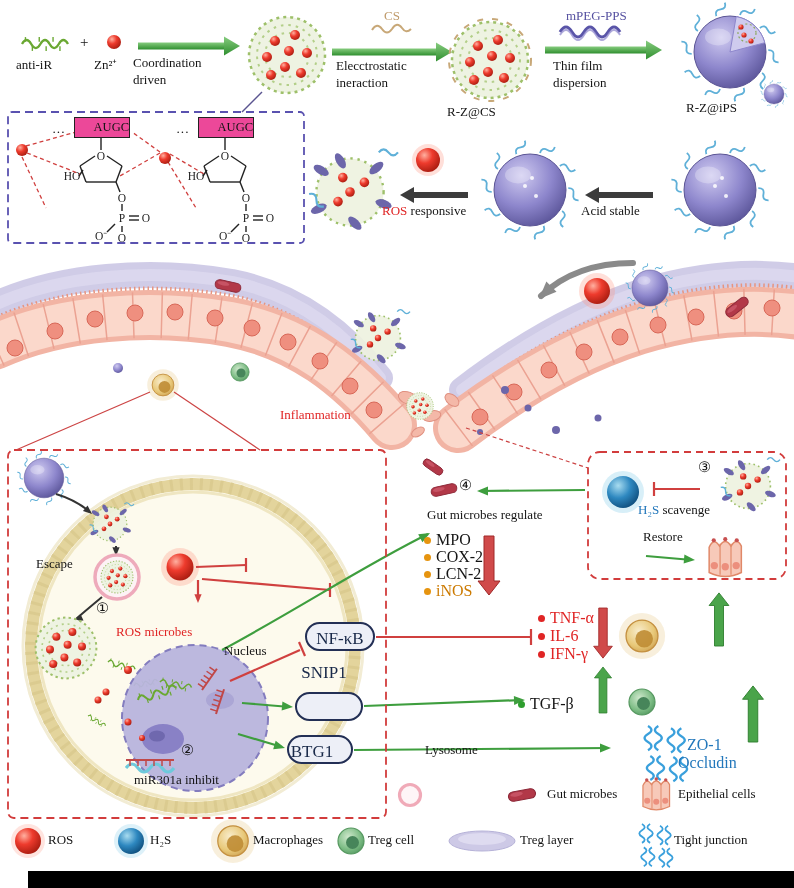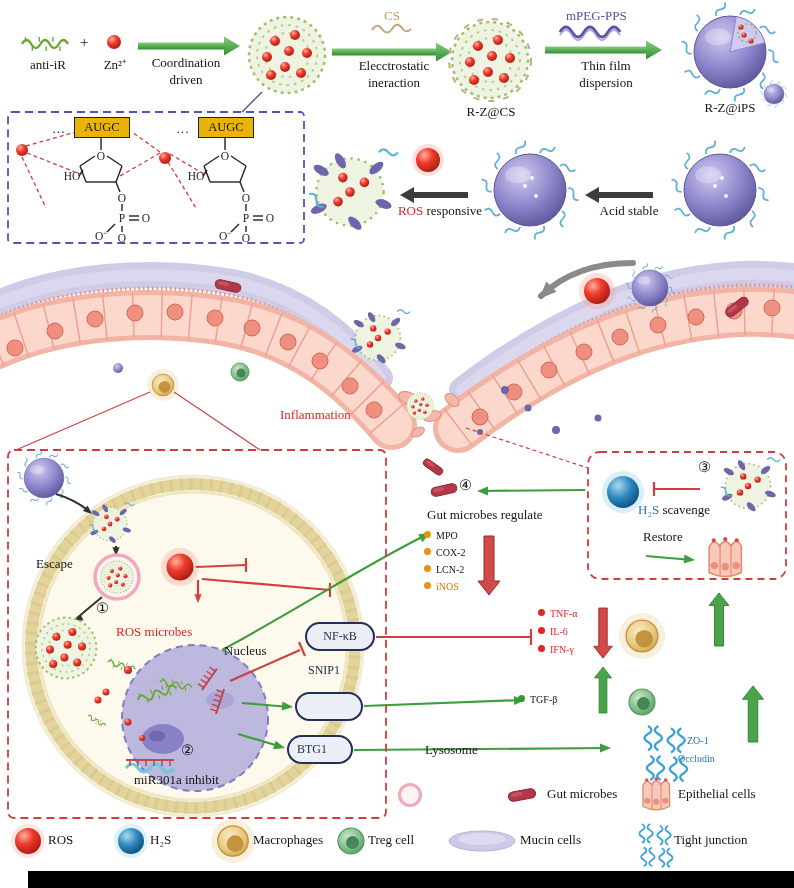--- a/index.html
+++ b/index.html
@@ -1,31 +1,31 @@
 <!DOCTYPE html>
 <html><head>
 <meta charset="utf-8">
 <style>
   *{margin:0;padding:0;box-sizing:border-box}
   html,body{background:#fff}
   #fig{position:relative;width:794px;height:888px;background:#fff;overflow:hidden;
        font-family:"Liberation Serif",serif;color:#141414}
   #gfx{position:absolute;left:0;top:0}
   .lbl{position:absolute;font-size:13px;line-height:1.25;white-space:nowrap}
-  .ctr{text-align:center}
+  .ctr{text-align:left}
   .red{color:#e02525}
   .blue{color:#2277bb}
   .tan{color:#bf9a6a}
   .purp{color:#5550a0}
   .orange{color:#cc7a00}
   .num{font-size:14.5px}
-  .sm{font-size:10px}
-  .ovl{position:absolute;font-size:12px;color:#182848;text-align:center}
-  .augc{position:absolute;width:56px;height:21px;border:1.5px solid #222;background:#eab308;
-        text-align:center;font-size:12.5px;line-height:18px}
+  .sm{font-size:16px}
+  .ovl{position:absolute;font-size:17px;color:#182848;text-align:center}
+  .augc{position:absolute;width:56px;height:21px;border:1.5px solid #222;background:#ec4899;
+        text-align:right;font-size:12.5px;line-height:18px}
   .blt{display:inline-block;width:7px;height:7px;border-radius:50%;margin-right:5px;vertical-align:1px}
   .blt.o{background:#e6940f}
   .blt.r{background:#e02525}
   .blt.g{background:#2e9e2e}
   svg text{font-family:"Liberation Serif",serif;font-size:11.5px;fill:#222;text-anchor:middle}
 </style>
 </head>
 <body>
 
 <div id="fig">
@@ -668,16 +668,16 @@
 <div class="lbl" style="left:638px;top:502px"><span class="blue">H₂S</span><span> scavenge</span></div>
 <div class="lbl" style="left:643px;top:529px">Restore</div>
 
 <div class="lbl" style="left:425px;top:742px">Lysosome</div>
 <div class="lbl" style="left:547px;top:786px">Gut microbes</div>
 <div class="lbl" style="left:678px;top:786px">Epithelial cells</div>
 <div class="lbl" style="left:48px;top:832px">ROS</div>
 <div class="lbl" style="left:150px;top:832px">H₂S</div>
 <div class="lbl" style="left:253px;top:832px">Macrophages</div>
 <div class="lbl" style="left:368px;top:832px">Treg cell</div>
-<div class="lbl" style="left:520px;top:832px">Mucin cells</div>
+<div class="lbl" style="left:520px;top:832px">Treg layer</div>
 <div class="lbl" style="left:674px;top:832px">Tight junction</div>
 
 </div>
 
 </body></html>

